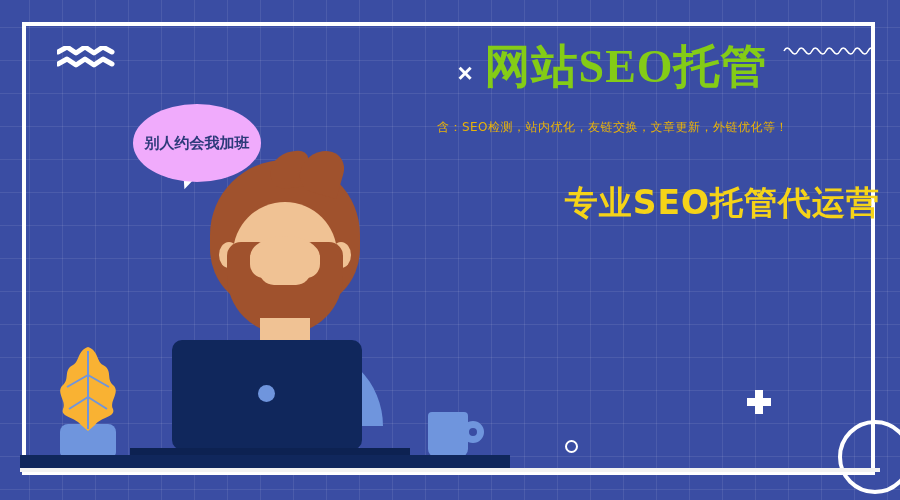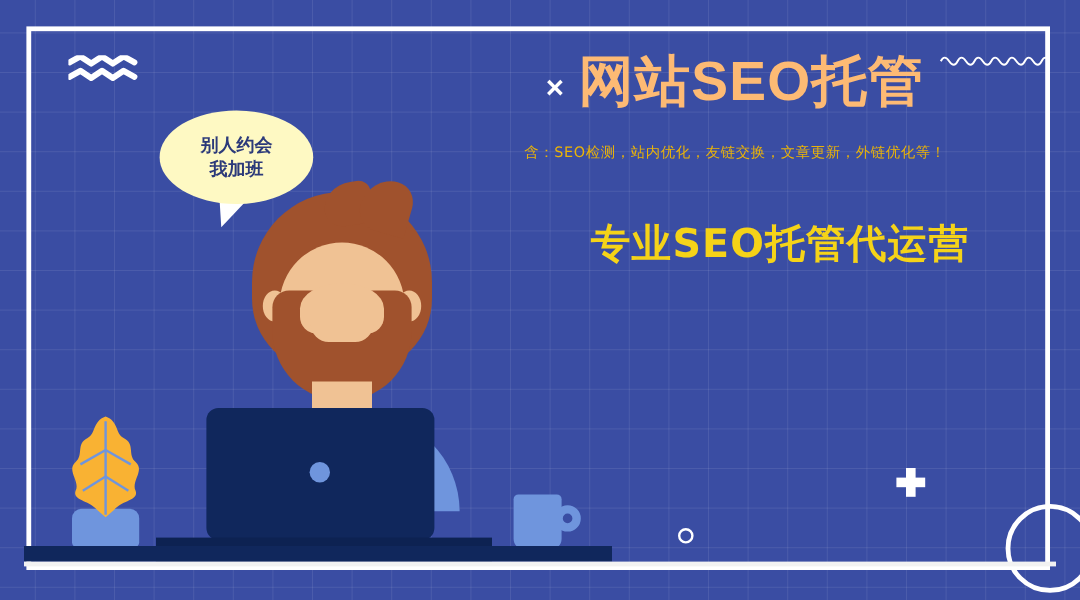--- a/index.html
+++ b/index.html
@@ -56,46 +56,46 @@
   }
   .title-row{
     display:flex;align-items:center;justify-content:center;gap:12px;
     line-height:1;
   }
   .title-x{
     color:#ffffff;font-size:26px;font-weight:700;
     transform:translateY(6px);
   }
   .title-main{
-    color:#fdba74;font-size:46px;font-weight:700;letter-spacing:1px;
-    font-family:Liberation Sans, sans-serif;
+    color:#84cc16;font-size:46px;font-weight:700;letter-spacing:1px;
+    font-family:Liberation Serif, serif;
   }
   .subtitle{
     margin-top:29px;color:#eab308;font-size:12px;letter-spacing:.5px;
     font-family:"DejaVu Sans","Liberation Sans",sans-serif;
     white-space:nowrap;
   }
 
   
   .points{
-    position:absolute;left:420px;top:186px;width:460px;text-align:center;
+    position:absolute;left:420px;top:186px;width:460px;text-align:right;
   }
   .point{
     color:#f5d318;font-size:33px;font-weight:700;line-height:1;
     margin-bottom:34px;letter-spacing:1px;
     font-family:"DejaVu Sans","Liberation Sans",sans-serif;
     white-space:nowrap;
   }
   .point:last-child{margin-bottom:0;}
 
   
   .bubble{
-    position:absolute;left:133px;top:92px;width:128px;height:78px;
-    background:#fef9c3;border-radius:50%;
-    display:flex;flex-direction:column;align-items:center;justify-content:center;
+    position:absolute;left:133px;top:104px;width:128px;height:78px;
+    background:#f0abfc;border-radius:50%;
+    display:flex;flex-direction:row;align-items:center;justify-content:center;
   }
   .bubble-line{
     color:#2c3a7a;font-size:15px;font-weight:700;line-height:1.35;
     font-family:"DejaVu Sans","Liberation Sans",sans-serif;
   }
   .bubble-tail{
     position:absolute;left:178px;top:155px;width:0;height:0;
     border-left:10px solid transparent;
     border-right:22px solid transparent;
     border-top:36px solid #ffffff;

